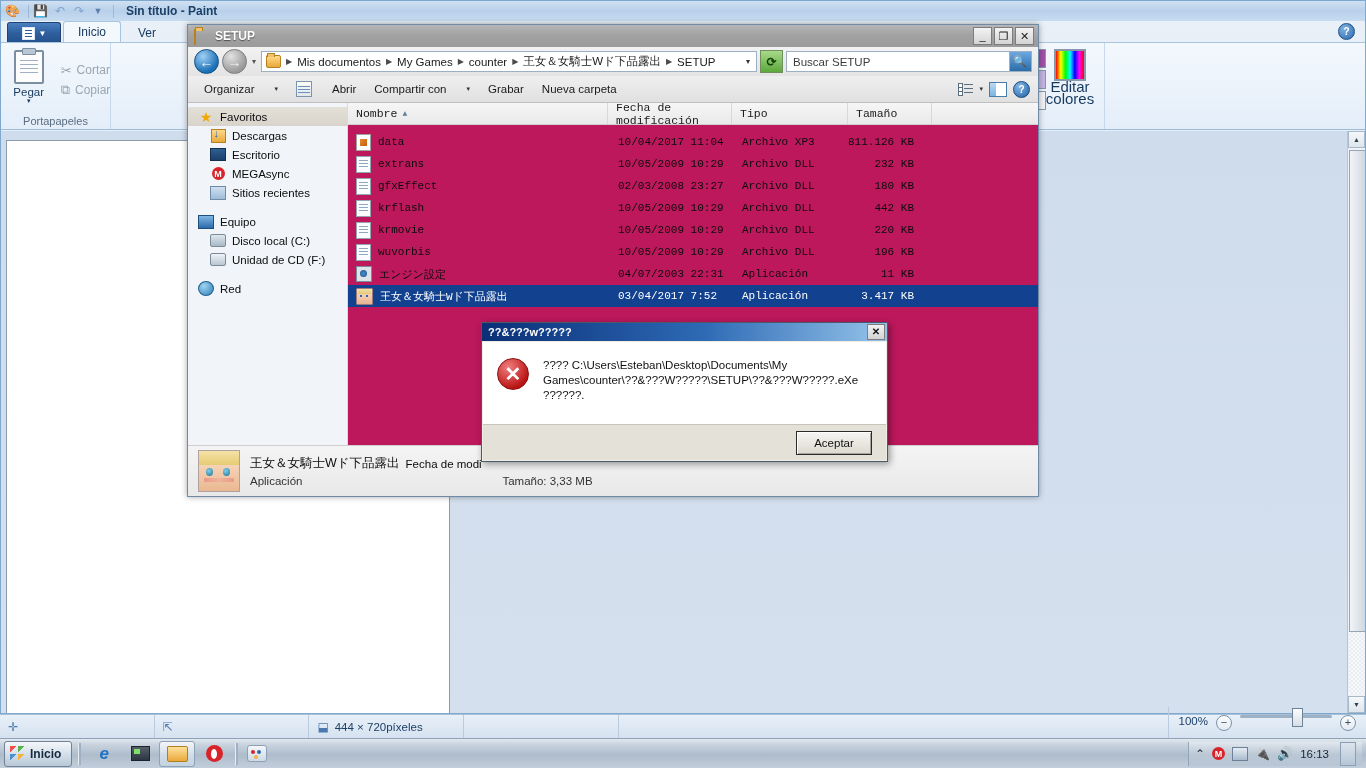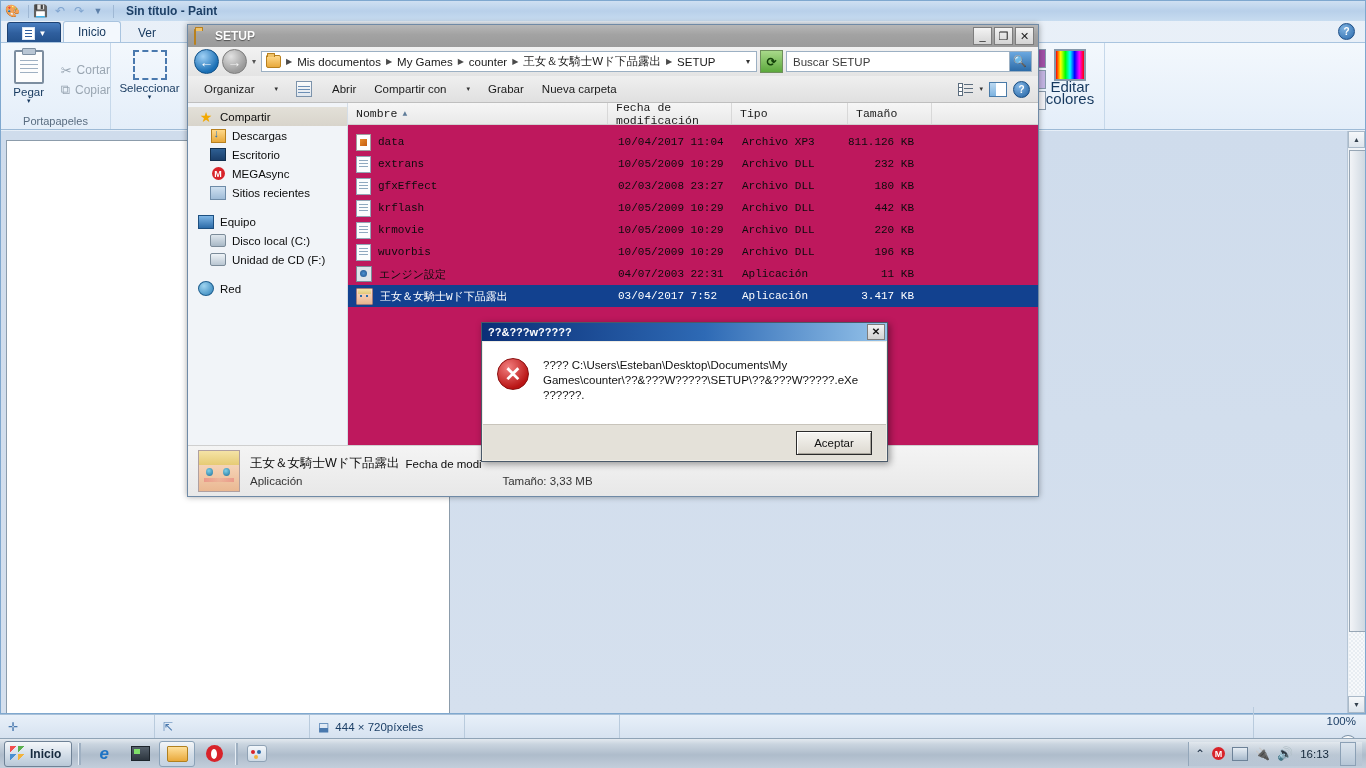--- a/index.html
+++ b/index.html
@@ -175,22 +175,22 @@
     border-top: 1px solid #a8c0d8;
     display: flex; align-items: center; box-sizing: border-box;
   }
   .sb-cell {
     height: 24px; display: flex; align-items: center; padding: 0 8px;
     border-right: 1px solid #b9cbdd; box-sizing: border-box;
     color: #1c3f66; font-size: 11.5px; gap: 6px;
   }
   .sb-glyph { color: #4a79ae; font-size: 12px; }
   #zoom-area {
-    margin-left: auto; display: flex; align-items: flex-end; gap: 8px;
-    padding: 8px 10px; height: 24px; border-left: 1px solid #b9cbdd; flex-direction: column;
+    margin-left: auto; display: flex; align-items: flex-start; gap: 8px;
+    padding: 8px 10px; height: 24px; border-left: 1px solid #b9cbdd;
   }
   .zoom-circle {
     width: 14px; height: 14px; border-radius: 50%; border: 1px solid #7e93a8;
     background: linear-gradient(to bottom,#fcfdfe,#e3eaf1);
     display: flex; align-items: center; justify-content: center;
     font-size: 11px; color: #3d5166; line-height: 1;
   }
   #zoom-slider-track {
     width: 92px; height: 3px; background: #9fb2c5; position: relative; border-radius: 2px;
   }
@@ -567,29 +567,20 @@
           </div>
           <div class="small-btn">
             <span class="scissors-glyph">⧉</span>
             <span>Copiar</span>
           </div>
         </div>
       </div>
       <div class="ribbon-group-label">Portapapeles</div>
     </div>
 
-    <div class="ribbon-group" style="width:78px;">
-      <div class="ribbon-group-inner">
-        <div class="big-btn" style="width:62px;">
-          <span class="select-dashed"></span>
-          <span class="big-btn-label">Seleccionar</span>
-          <span class="big-btn-arrow">▾</span>
-        </div>
-      </div>
-    </div>
 
     <div style="flex:1;"></div>
 
     <div class="ribbon-group" style="width:88px; border-right:1px solid #c6d8ea;">
       <div class="ribbon-group-inner" style="padding-top:2px;">
         <div class="color-swatch-grid">
           <span class="color-swatch" style="background:#a150a8;"></span>
           <span class="color-swatch" style="background:#c3b4e2;"></span>
           <span class="color-swatch" style="background:#f2f2f6;"></span>
         </div>
@@ -707,21 +698,21 @@
       <span class="tb-caret">▾</span>
       <span class="pane-glyph"></span>
       <span class="help-circle">?</span>
     </span>
   </div>
 
   <div id="exp-body">
     <div id="exp-navpane">
       <div class="np-item selected">
         <span class="np-ico star-ico">★</span>
-        <span>Compartir</span>
+        <span>Favoritos</span>
       </div>
       <div class="np-item child">
         <span class="np-ico">
             <span class="dl-ico"></span>
           </span>
         <span>Descargas</span>
       </div>
       <div class="np-item child">
         <span class="np-ico">
             <span class="desk-ico"></span>

